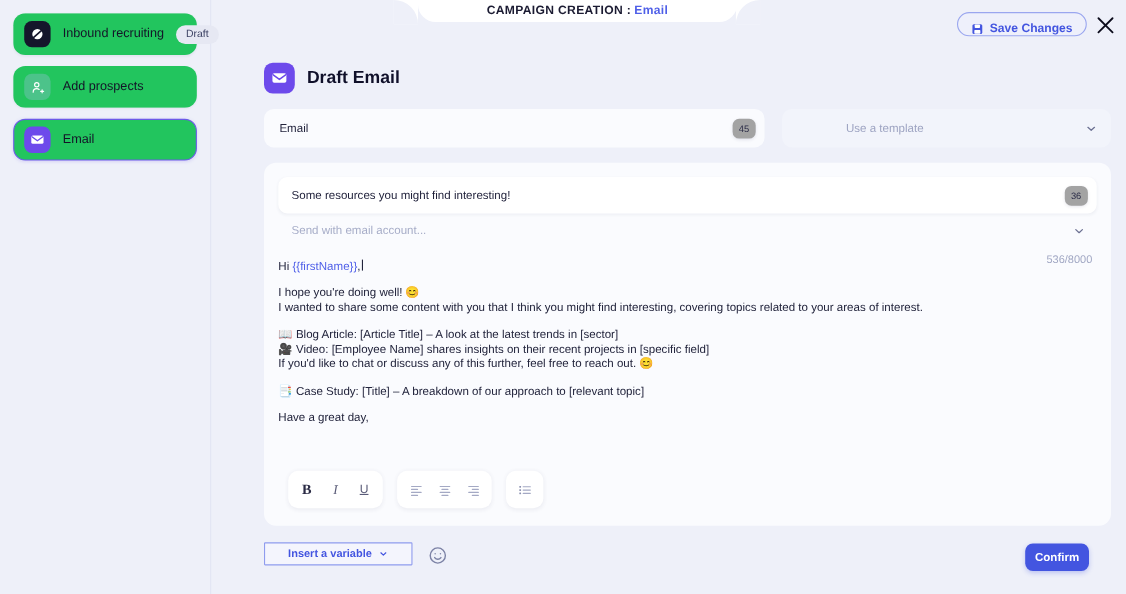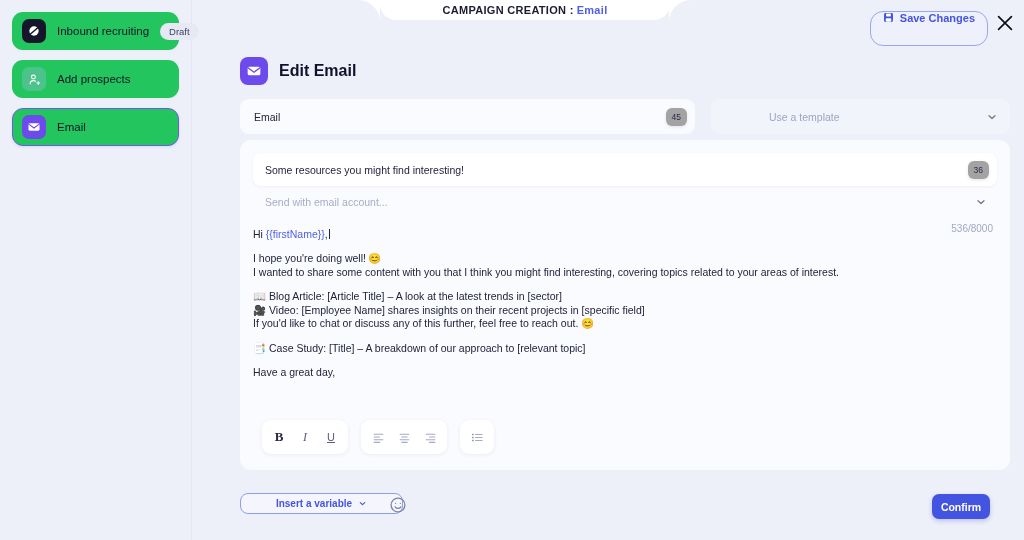--- a/index.html
+++ b/index.html
@@ -38,22 +38,22 @@
     background: #eef0f9;
   }
   .notch.left { left: 358px; }
   .notch.left::after { border-top-right-radius: 22px; }
   .notch.right { left: 669px; }
   .notch.right::after { border-top-left-radius: 22px; }
 
   
   .save-btn {
     position: absolute; right: 36px; top: 11px;
-    height: 35px; padding: 0 12px;
-    display: flex; align-items: flex-start; gap: 6px;
+    height: 22px; padding: 0 12px;
+    display: flex; align-items: flex-end; gap: 6px;
     background: #eef0fb;
     border: 1px solid #9aa6ef;
     border-radius: 13px;
     color: #4355e0; font-size: 11px; font-weight: bold;
     cursor: pointer; white-space: nowrap;
   }
   .save-ic { width: 11px; height: 11px; display: block; }
   .close-btn {
     position: absolute; right: 8px; top: 12px;
     width: 22px; height: 22px; cursor: pointer;
@@ -132,21 +132,21 @@
     background: #f2f4fb; border-radius: 9px;
     display: flex; align-items: center;
     padding: 0 12px 0 14px;
     cursor: pointer;
   }
   .field-template-text { font-size: 10.5px; color: #9ea4c2; padding-left: 44px; }
   .chev { margin-left: auto; color: #6d7293; }
 
   
   .editor-card {
-    position: absolute; left: 47px; top: 140px;
+    position: absolute; left: 47px; top: 148px;
     width: 770px; height: 330px;
     background: #fafbfe;
     border-radius: 11px;
   }
   .subject-row {
     position: absolute; left: 13px; top: 13px;
     width: 744px; height: 33px;
     background: #ffffff; border-radius: 8px;
     display: flex; align-items: center;
     padding: 0 8px 0 12px;
@@ -196,22 +196,22 @@
     display: flex; align-items: center; justify-content: center;
     cursor: pointer; color: #2a2b45;
   }
   .tool-btn.bold { font-family: "Liberation Serif", serif; font-weight: bold; font-size: 13px; }
   .tool-btn.italic { font-family: "Liberation Serif", serif; font-style: italic; font-size: 12px; color: #5a5c78; }
   .tool-btn.underline { font-size: 11px; text-decoration: underline; color: #5a5c78; }
 
   
   .insert-var {
     position: absolute; left: 47px; bottom: 26px;
-    width: 163px; height: 21px;
-    border: 1px solid #8f9cee; border-radius: 8px;
+    width: 135px; height: 21px;
+    border: 1px solid #8f9cee; border-radius: 1px;
     background: #f4f5fd;
     display: flex; align-items: center; justify-content: center; gap: 6px;
     font-size: 10px; font-weight: bold; color: #4355e0;
     cursor: pointer;
   }
   .emoji-btn {
     position: absolute; left: 196px; bottom: 26px;
     width: 18px; height: 18px; cursor: pointer; color: #7d83a6;
   }
   .confirm-btn {
@@ -288,21 +288,21 @@
 
   <div class="main">
 
     <div class="page-head">
       <div class="page-head-ic">
         <svg width="16" height="16" viewBox="0 0 24 24">
           <rect x="2.5" y="5.5" width="19" height="13" rx="2.5" fill="#ffffff"></rect>
           <path d="M3.5 7.5 L12 13.8 L20.5 7.5" stroke="#6d4aeb" stroke-width="2" fill="none" stroke-linecap="round" stroke-linejoin="round"></path>
         </svg>
       </div>
-      <div class="page-title">Edit Email</div>
+      <div class="page-title">Draft Email</div>
     </div>
 
     <div class="row-top">
       <div class="field-email">
         <span class="field-email-label">Email</span>
         <span class="count-pill">45</span>
       </div>
       <div class="field-template">
         <span class="field-template-text">Use a template</span>
         <svg class="chev" width="12" height="12" viewBox="0 0 24 24" fill="none" stroke="currentColor" stroke-width="2.4" stroke-linecap="round" stroke-linejoin="round">

